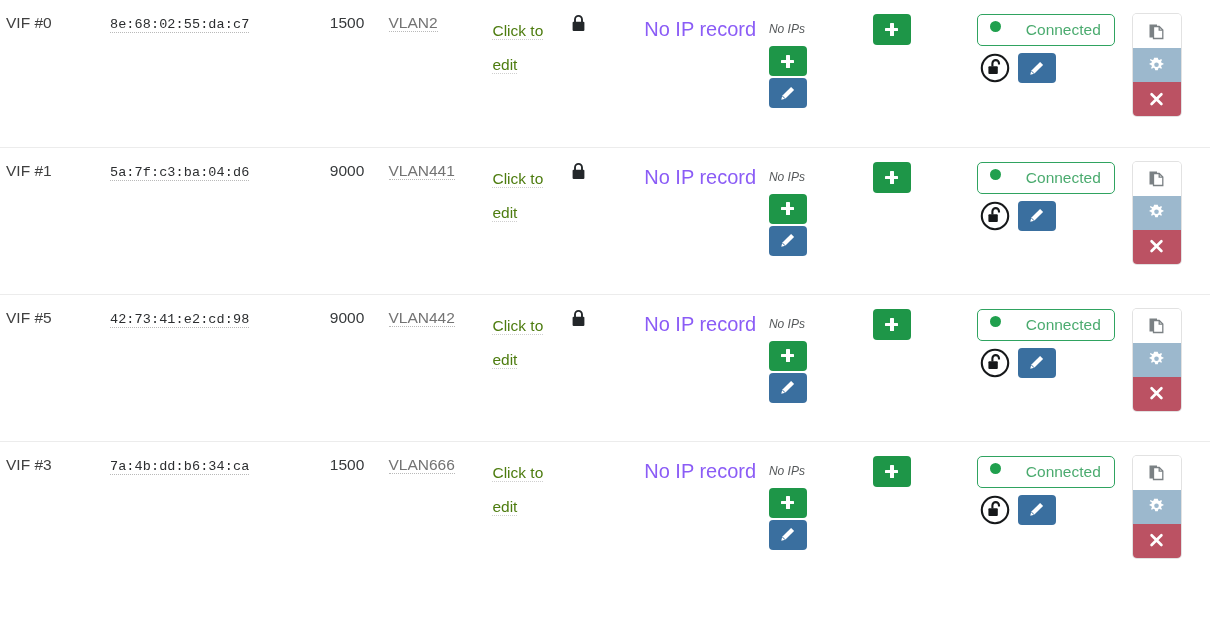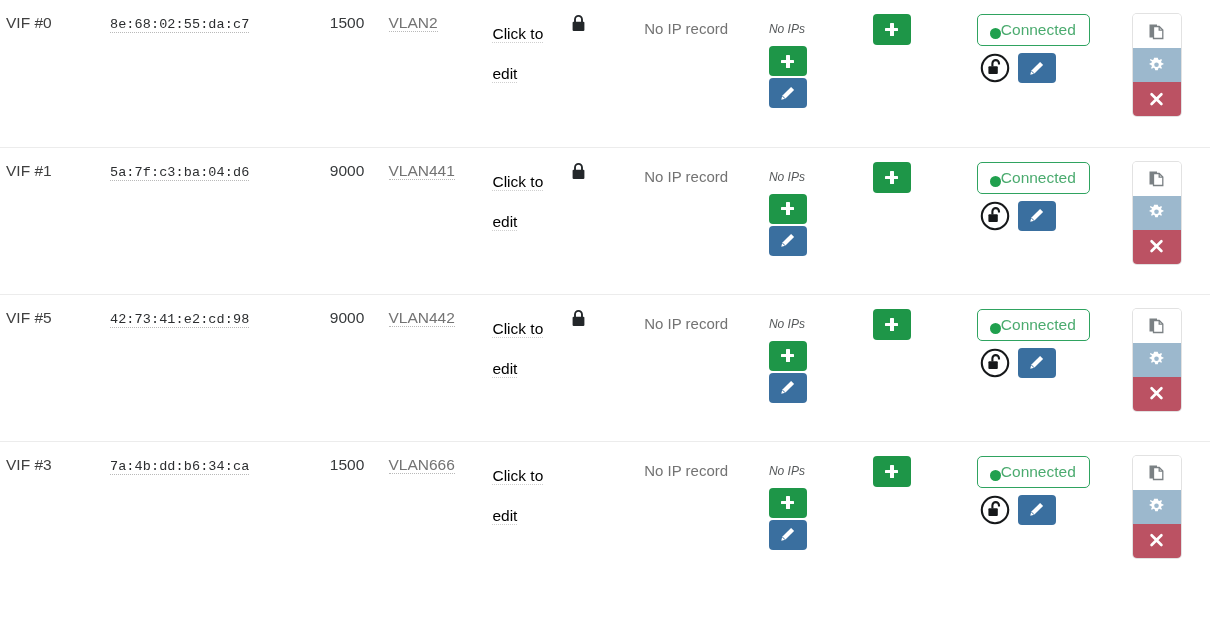--- a/index.html
+++ b/index.html
@@ -66,31 +66,31 @@
     margin-left: 12px;
   }
   .network-name {
     font-size: 15.5px;
     color: #737373;
     border-bottom: 1px dotted #b9b9b9;
     white-space: nowrap;
   }
   .click-to-edit {
     font-size: 15.5px;
-    color: #000000;
-    line-height: 40px;
+    color: #4d7c0f;
+    line-height: 34px;
     display: inline;
     border-bottom: 1px dotted #cfcfcf;
     box-decoration-break: clone;
     text-align: right;
     -webkit-box-decoration-break: clone;
   }
   .no-ip-record {
-    font-size: 15px;
-    color: #737373;
+    font-size: 20px;
+    color: #8b5cf6;
     line-height: 30px;
   }
   .no-ips {
     font-size: 12px;
     font-style: italic;
     color: #55585a;
     line-height: 30px;
     display: block;
   }
 
@@ -137,22 +137,22 @@
     position: absolute;
     background: #ffffff;
     border-radius: 0.5px;
   }
   .glyph-plus::before { left: 5px; top: 0;   width: 3.4px; height: 13px; }
   .glyph-plus::after  { left: 0;   top: 5px; width: 13px;  height: 3.4px; }
 
   
   .status-badge {
     display: inline-flex;
-    align-items: flex-end;
-    gap: 0;
+    align-items: flex-start;
+    gap: 25px;
     border: 1px solid #2fa360;
     border-radius: 5px;
     padding: 6px 13px 6px 12px;
     background: #ffffff;
     white-space: nowrap;
   }
   .status-dot {
     width: 11px;
     height: 11px;
     border-radius: 50%;

